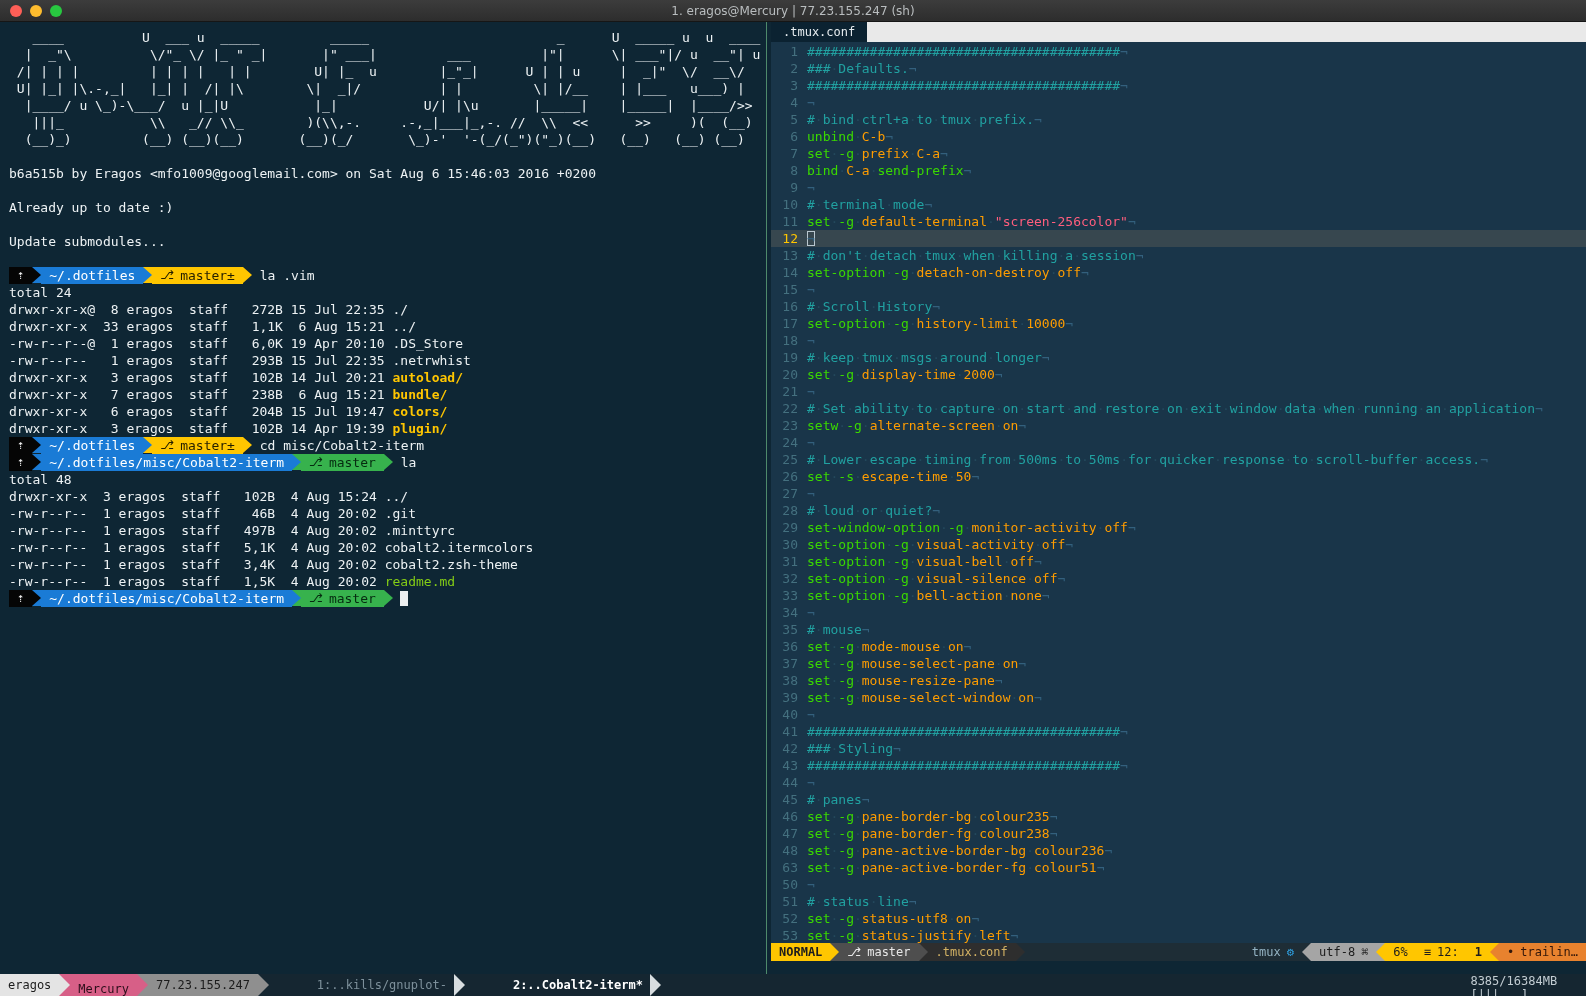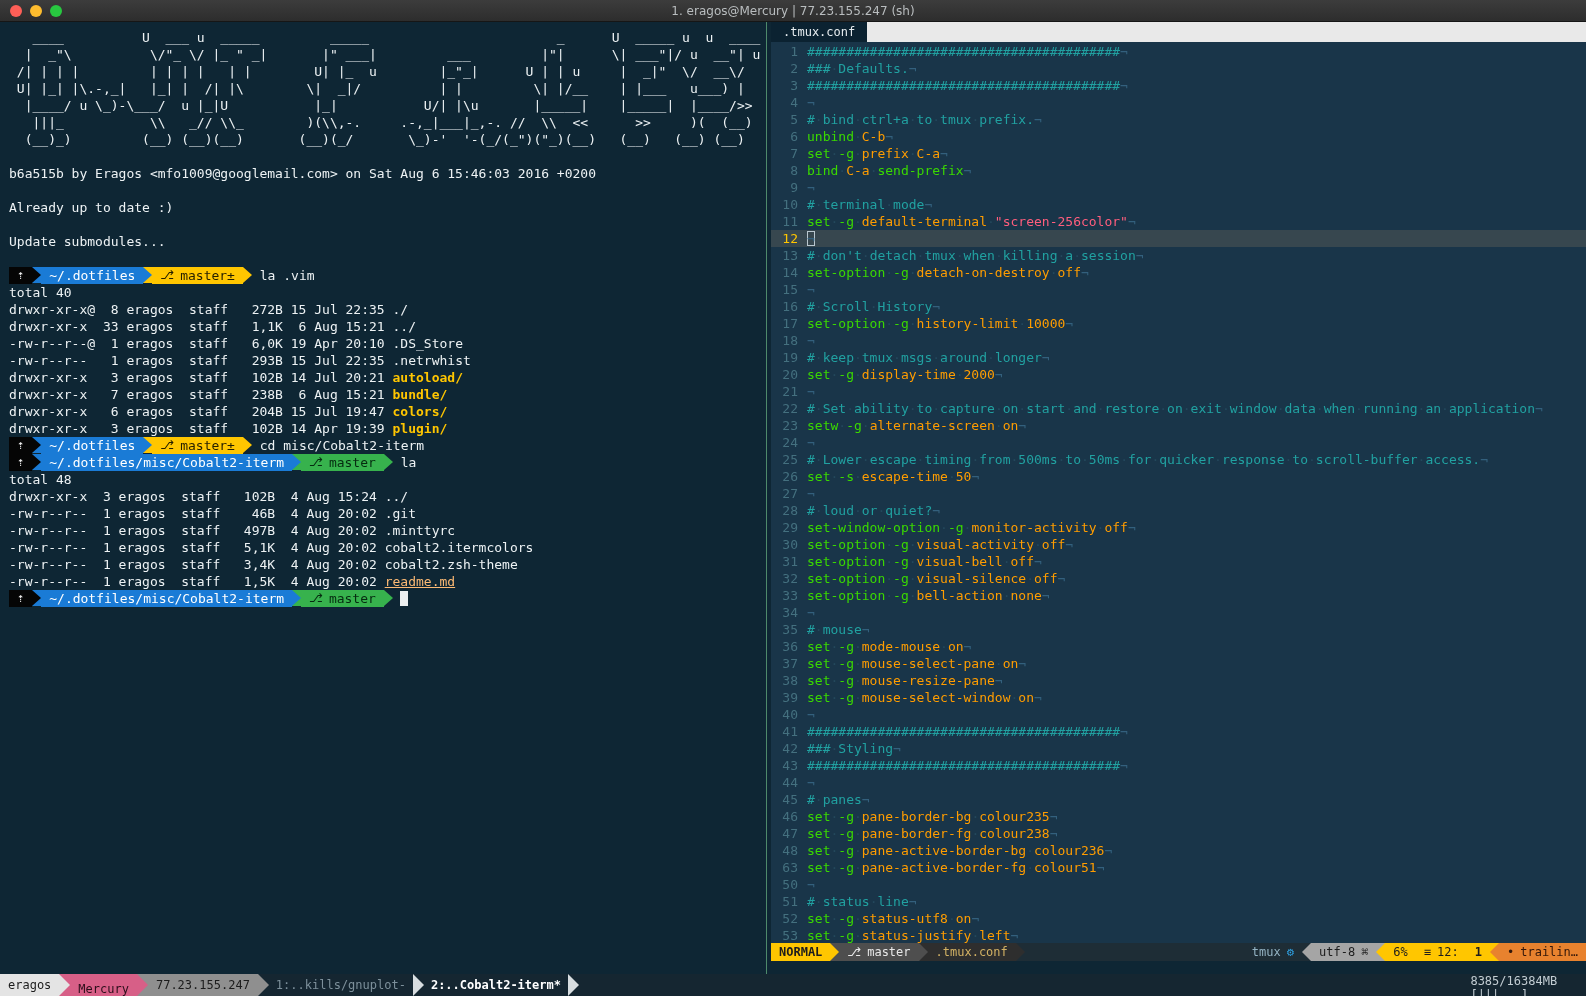--- a/index.html
+++ b/index.html
@@ -31,33 +31,33 @@
 .tab{display:flex;align-items:center;padding:0 12px;color:#e6ecef;font-size:12px;}
 .tabfill{flex:1;background:#e9e9e9;}
 .buffer{flex:1;overflow:hidden;padding-top:1px;}
 .vline{height:17px;white-space:pre;display:flex;}
 .vline.cur{background:#37474f;}
 .lnum{flex:0 0 36px;text-align:right;padding-right:9px;color:#44707f;}
 .cur .lnum{color:#ffc600;padding-left:6px;}
 .ltext{white-space:pre;}
 .c-p{color:#edf2f4;}
 .c-d{color:#ffc600;font-weight:bold;}
-.c-l{color:#fdba74;text-decoration:underline;margin-top:44px;}
+.c-l{color:#84cc16;margin-top:44px;}
 .c-cm{color:#21a1a1;}
 .c-k{color:#3ad900;}
 .c-o{color:#ff9d00;}
 .c-s{color:#ff5e7d;}
 .c-eol{color:#33607d;}
 .c-ws{color:#23485c;}
 .cursor-hollow{box-shadow:inset 0 0 0 1px #b9c7cf;}
 .statusline{flex:0 0 18px;display:flex;align-items:stretch;font-size:12px;background:#1e2d36;overflow:hidden;}
 .sl-fill{flex:1;}
 .cmdline{flex:0 0 13px;background:#0e2634;}
 .tmuxbar{flex:0 0 22px;display:flex;align-items:stretch;background:#152631;font-size:12px;color:#9fb3bd;overflow:hidden;}
-.win{display:flex;align-items:center;padding:0 7px;white-space:pre;}
+.win{display:flex;align-items:center;padding:0 7px;white-space:pre;margin-left:41px;}
 .win.active{color:#ffffff;font-weight:bold;}
 .win.inactive{color:#7d909b;}
 .bar-spacer{flex:1;}
 .barright{display:flex;align-items:stretch;white-space:pre;flex-direction:column;}
 .barright .btxt{display:flex;align-items:center;}
 </style>
 </head>
 <body>
 
 <div class="window">
@@ -81,21 +81,21 @@
   (__)_)         (__) (__)(__)       (__)(_/       \_)-'  '-(_/(_")("_)(__)   (__)   (__) (__)</pre>
       <div>
           <div class="trow">&nbsp;</div>
           <div class="trow"><span class="c-p">b6a515b by Eragos &lt;mfo1009@googlemail.com&gt; on Sat Aug 6 15:46:03 2016 +0200</span></div>
           <div class="trow">&nbsp;</div>
           <div class="trow"><span class="c-p">Already up to date :)</span></div>
           <div class="trow">&nbsp;</div>
           <div class="trow"><span class="c-p">Update submodules...</span></div>
           <div class="trow">&nbsp;</div>
           <div class="trow prow"><span class="pl-seg" style="height: 17px; background: rgb(5, 5, 5); color: rgb(240, 240, 240);"><span class="seg-icon">⇡</span></span><span class="arrow-r" style="border-width: 8.5px 0px 8.5px 9px; border-left-color: rgb(5, 5, 5); border-top-color: rgb(26, 123, 214); border-bottom-color: rgb(26, 123, 214);"></span><span class="pl-seg" style="height: 17px; background: rgb(26, 123, 214); color: rgb(255, 255, 255);"><span class="seg-text">~/.dotfiles</span></span><span class="arrow-r" style="border-width: 8.5px 0px 8.5px 9px; border-left-color: rgb(26, 123, 214); border-top-color: rgb(255, 198, 0); border-bottom-color: rgb(255, 198, 0);"></span><span class="pl-seg" style="height: 17px; background: rgb(255, 198, 0); color: rgb(36, 31, 0);"><span class="seg-icon">⎇</span><span class="seg-text">master±</span></span><span class="arrow-r" style="border-width: 8.5px 0px 8.5px 9px; border-left-color: rgb(255, 198, 0);"></span><span class="cmdtext"> la .vim</span></div>
-          <div class="trow"><span class="c-p">total 40</span></div>
+          <div class="trow"><span class="c-p">total 24</span></div>
           <div class="trow"><span class="c-p">drwxr-xr-x@  8 eragos  staff   272B 15 Jul 22:35 </span><span class="c-p">./</span></div>
           <div class="trow"><span class="c-p">drwxr-xr-x  33 eragos  staff   1,1K  6 Aug 15:21 </span><span class="c-p">../</span></div>
           <div class="trow"><span class="c-p">-rw-r--r--@  1 eragos  staff   6,0K 19 Apr 20:10 </span><span class="c-p">.DS_Store</span></div>
           <div class="trow"><span class="c-p">-rw-r--r--   1 eragos  staff   293B 15 Jul 22:35 </span><span class="c-p">.netrwhist</span></div>
           <div class="trow"><span class="c-p">drwxr-xr-x   3 eragos  staff   102B 14 Jul 20:21 </span><span class="c-d">autoload/</span></div>
           <div class="trow"><span class="c-p">drwxr-xr-x   7 eragos  staff   238B  6 Aug 15:21 </span><span class="c-d">bundle/</span></div>
           <div class="trow"><span class="c-p">drwxr-xr-x   6 eragos  staff   204B 15 Jul 19:47 </span><span class="c-d">colors/</span></div>
           <div class="trow"><span class="c-p">drwxr-xr-x   3 eragos  staff   102B 14 Apr 19:39 </span><span class="c-d">plugin/</span></div>
           <div class="trow prow"><span class="pl-seg" style="height: 17px; background: rgb(5, 5, 5); color: rgb(240, 240, 240);"><span class="seg-icon">⇡</span></span><span class="arrow-r" style="border-width: 8.5px 0px 8.5px 9px; border-left-color: rgb(5, 5, 5); border-top-color: rgb(26, 123, 214); border-bottom-color: rgb(26, 123, 214);"></span><span class="pl-seg" style="height: 17px; background: rgb(26, 123, 214); color: rgb(255, 255, 255);"><span class="seg-text">~/.dotfiles</span></span><span class="arrow-r" style="border-width: 8.5px 0px 8.5px 9px; border-left-color: rgb(26, 123, 214); border-top-color: rgb(255, 198, 0); border-bottom-color: rgb(255, 198, 0);"></span><span class="pl-seg" style="height: 17px; background: rgb(255, 198, 0); color: rgb(36, 31, 0);"><span class="seg-icon">⎇</span><span class="seg-text">master±</span></span><span class="arrow-r" style="border-width: 8.5px 0px 8.5px 9px; border-left-color: rgb(255, 198, 0);"></span><span class="cmdtext"> cd misc/Cobalt2-iterm</span></div>
           <div class="trow prow"><span class="pl-seg" style="height: 17px; background: rgb(5, 5, 5); color: rgb(240, 240, 240);"><span class="seg-icon">⇡</span></span><span class="arrow-r" style="border-width: 8.5px 0px 8.5px 9px; border-left-color: rgb(5, 5, 5); border-top-color: rgb(26, 123, 214); border-bottom-color: rgb(26, 123, 214);"></span><span class="pl-seg" style="height: 17px; background: rgb(26, 123, 214); color: rgb(255, 255, 255);"><span class="seg-text">~/.dotfiles/misc/Cobalt2-iterm</span></span><span class="arrow-r" style="border-width: 8.5px 0px 8.5px 9px; border-left-color: rgb(26, 123, 214); border-top-color: rgb(55, 178, 77); border-bottom-color: rgb(55, 178, 77);"></span><span class="pl-seg" style="height: 17px; background: rgb(55, 178, 77); color: rgb(6, 43, 16);"><span class="seg-icon">⎇</span><span class="seg-text">master</span></span><span class="arrow-r" style="border-width: 8.5px 0px 8.5px 9px; border-left-color: rgb(55, 178, 77);"></span><span class="cmdtext"> la</span></div>

